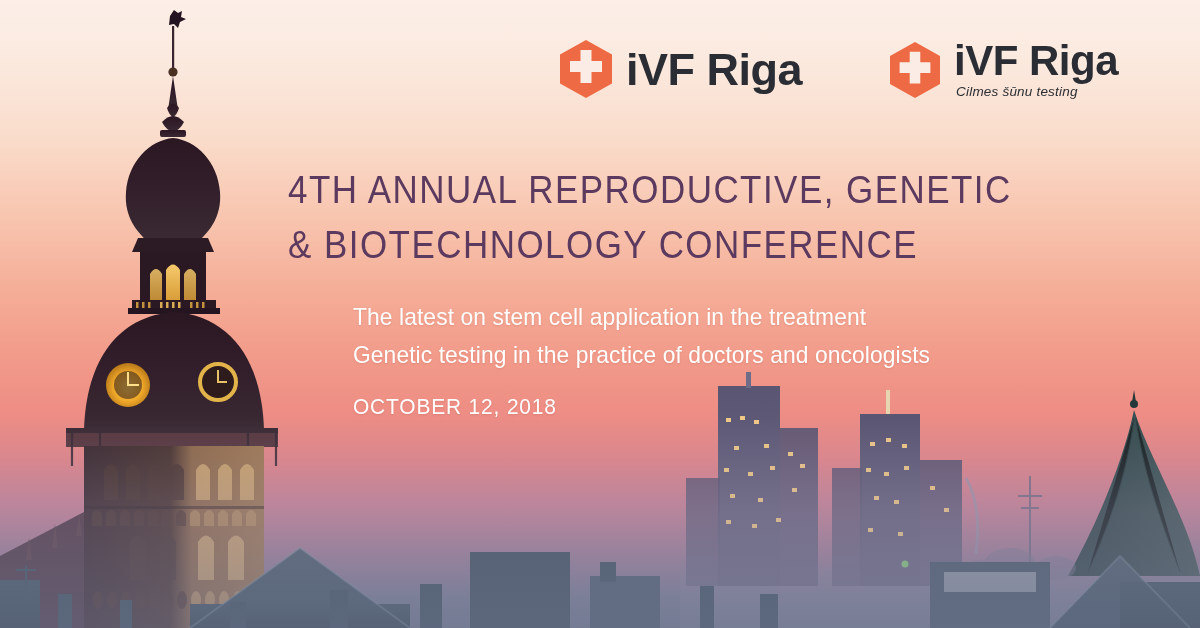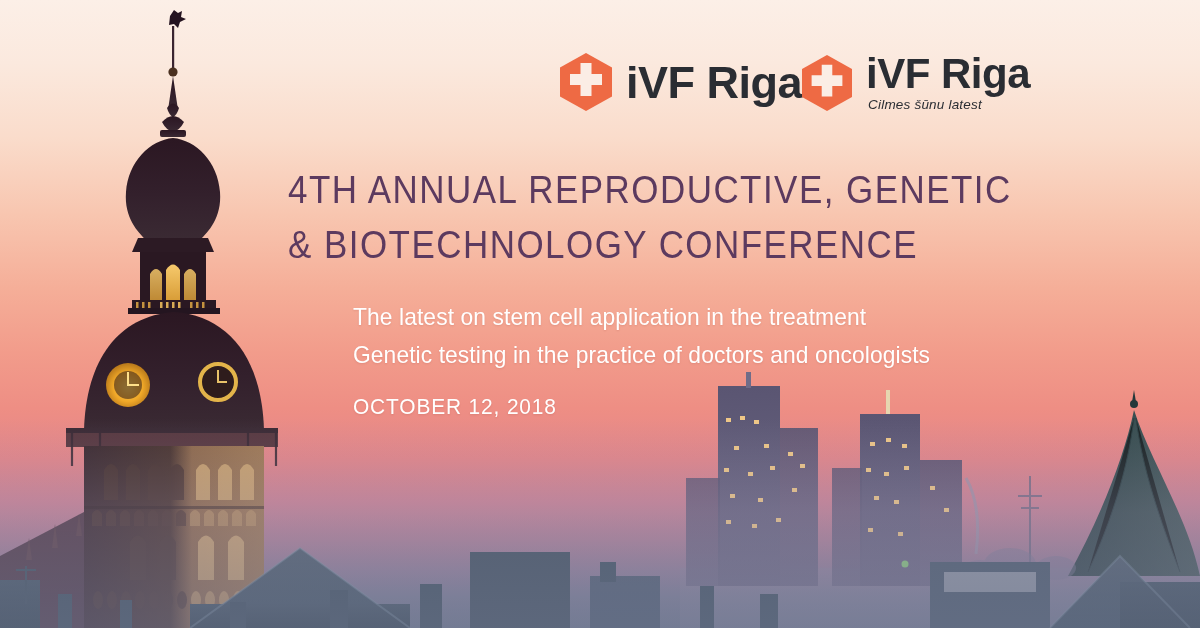--- a/index.html
+++ b/index.html
@@ -37,22 +37,22 @@
   }
   
   .cathedral { position:absolute; left:0; top:0; width:360px; height:628px; }
   
   .skyline-right { position:absolute; right:0; bottom:0; width:520px; height:260px; }
   
   .rooftops { position:absolute; left:0; right:0; bottom:0; height:120px; }
 
   
   .logos {
-    position:absolute; top:53px; left:560px;
-    display:flex; align-items:flex-start; 
+    position:absolute; top:40px; left:560px;
+    display:flex; align-items:flex-start; gap:88px;
   }
   .logo { display:flex; align-items:center; gap:14px; }
   .logo-mark { width:52px; height:58px; flex:none; }
   .logo-text { display:flex; flex-direction:column; }
   .logo-word {
     font-family:"Liberation Sans", sans-serif;
     font-size:45px; font-weight:700; letter-spacing:-0.5px;
     color:#2A2D33; line-height:1.0; white-space:nowrap;
   }
   .logo-tagline {
@@ -420,21 +420,21 @@
       </div>
     </div>
 
     <div class="logo logo--second">
       <svg class="logo-mark" viewBox="0 0 52 58">
         <path d="M26 0 L52 14.5 L52 43.5 L26 58 L0 43.5 L0 14.5 Z" fill="#EE6A44"></path>
         <path d="M20.5 10 L31.5 10 L31.5 21 L42 21 L42 32 L31.5 32 L31.5 43 L20.5 43 L20.5 32 L10 32 L10 21 L20.5 21 Z" fill="#FBEDE5"></path>
       </svg>
       <div class="logo-text">
         <div class="logo-word"><span>iVF Riga</span></div>
-        <div class="logo-tagline">Cilmes šūnu latest</div>
+        <div class="logo-tagline">Cilmes šūnu testing</div>
       </div>
     </div>
 
   </div>
 
   <div class="headline">
     <span>4th Annual Reproductive, Genetic</span>
     <span>&amp; Biotechnology Conference</span>
   </div>
 

